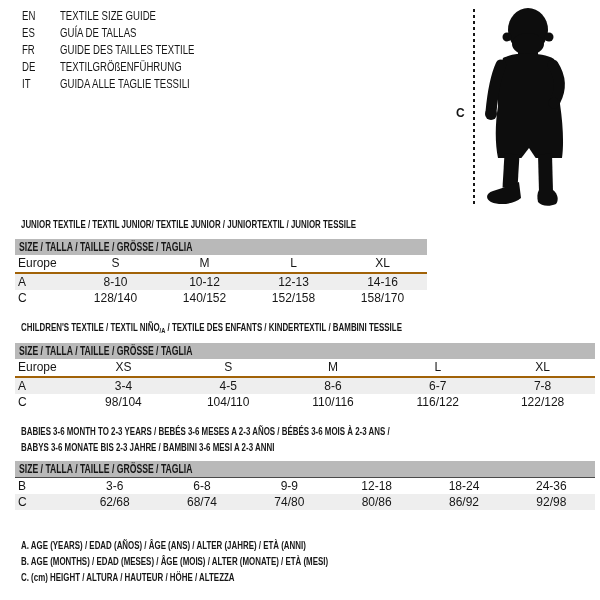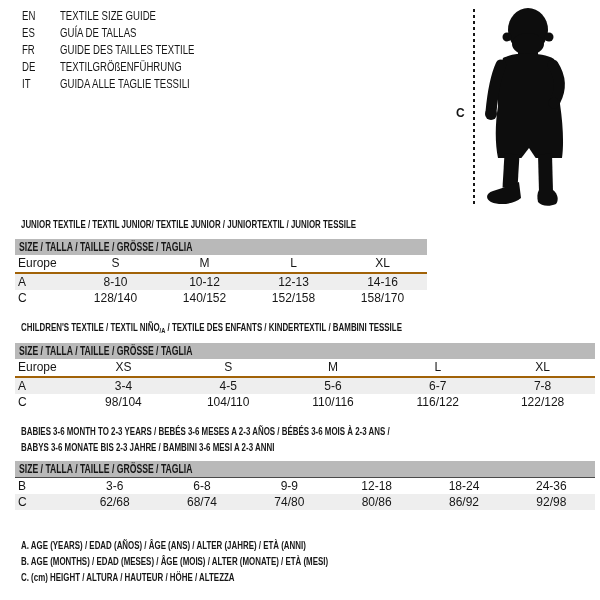--- a/index.html
+++ b/index.html
@@ -135,21 +135,21 @@
     <span class="cc">XS</span>
     <span class="cc">S</span>
     <span class="cc">M</span>
     <span class="cc">L</span>
     <span class="cc">XL</span>
   </div>
   <div class="trow shade">
     <span class="c0">A</span>
     <span class="cc">3-4</span>
     <span class="cc">4-5</span>
-    <span class="cc">5-6</span>
+    <span class="cc">8-6</span>
     <span class="cc">6-7</span>
     <span class="cc">7-8</span>
   </div>
   <div class="trow">
     <span class="c0">C</span>
     <span class="cc">98/104</span>
     <span class="cc">104/110</span>
     <span class="cc">110/116</span>
     <span class="cc">116/122</span>
     <span class="cc">122/128</span>

